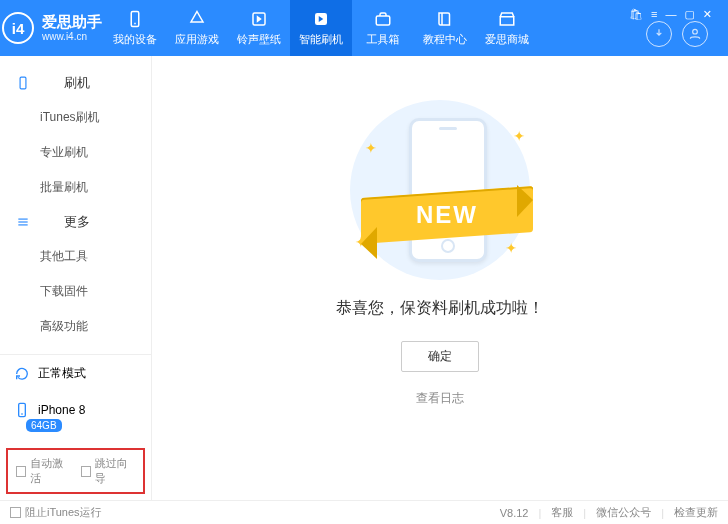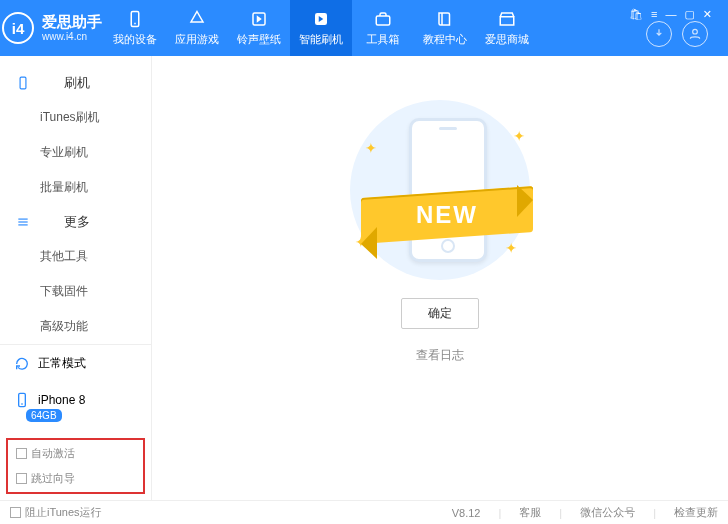--- a/index.html
+++ b/index.html
@@ -25,21 +25,21 @@
 .sidebar { width: 152px; border-right: 1px solid #eee; display: flex; flex-direction: column; }
 .side-scroll { flex: 1; padding-top: 10px; }
 .side-group-title { display: flex; align-items: center; padding: 8px 16px; color: #333; font-size: 13px; gap: 26px; }
 .side-group-icon { margin-right: 8px; color: #2b8bff; display: inline-flex; }
 .side-item { padding: 9px 0 9px 40px; font-size: 12px; color: #555; cursor: pointer; }
 .side-item.active { color: #2b8bff; }
 .side-lower { border-top: 1px solid #eee; }
 .mode-card, .device-card { display: flex; align-items: center; padding: 10px 14px; gap: 8px; }
 .mode-icon, .device-icon { color: #2b8bff; display: inline-flex; }
 .storage-badge { background: #2b8bff; color: #fff; border-radius: 5px; font-size: 10px; padding: 1px 5px; margin-left: 26px; margin-top: -4px; margin-bottom: 10px; display: inline-block; }
-.bottom-opts { border: 2px solid #d33; padding: 6px 8px; display: flex; gap: 10px; margin: 6px; flex-direction: column; }
+.bottom-opts { border: 2px solid #d33; padding: 6px 8px; display: flex; gap: 10px; margin: 6px; }
 .chk { display: flex; align-items: center; gap: 4px; color: #888; font-size: 11px; cursor: pointer; }
 .chk-box { width: 11px; height: 11px; border: 1px solid #aaa; display: inline-block; }
 
 .main { flex: 1; position: relative; background: #fff; }
 .illus { width: 210px; height: 180px; margin: 44px auto 18px; position: relative; }
 .illus-circle { width: 180px; height: 180px; background: #eaf4ff; border-radius: 50%; position: absolute; left: 15px; top: 0; }
 .illus-phone { position: absolute; left: 74px; top: 18px; width: 78px; height: 144px; background: #fff; border: 3px solid #d9e6f5; border-radius: 10px; box-shadow: 0 2px 4px rgba(0,0,0,.08); }
 .illus-phone::before { content: ""; position: absolute; left: 50%; top: 6px; width: 18px; height: 3px; background: #d9e6f5; border-radius: 2px; transform: translateX(-50%); }
 .illus-phone::after { content: ""; position: absolute; left: 50%; bottom: 6px; width: 10px; height: 10px; border: 2px solid #d9e6f5; border-radius: 50%; transform: translateX(-50%); }
 .illus-ribbon { position: absolute; left: 26px; top: 92px; width: 172px; height: 46px; background: #ffc82c; transform: skewY(-4deg); display: flex; align-items: center; justify-content: center; border-radius: 3px; box-shadow: 0 2px 0 #e0a800 inset; }
@@ -50,21 +50,21 @@
 .spark { position: absolute; color: #ffc82c; font-size: 14px; }
 .spark.s1 { left: 30px; top: 40px; } .spark.s2 { right: 20px; top: 28px; }
 .spark.s3 { left: 20px; bottom: 30px; } .spark.s4 { right: 28px; bottom: 24px; }
 
 .success-text { text-align: center; font-size: 16px; color: #333; margin-bottom: 22px; }
 .ok-btn { display: block; margin: 0 auto 18px; padding: 6px 26px; border: 1px solid #ccc; background: #fff; font-size: 12px; color: #333; cursor: pointer; border-radius: 2px; }
 .view-log { display: block; text-align: center; font-size: 12px; color: #888; cursor: pointer; }
 
 .footer { height: 24px; border-top: 1px solid #eee; display: flex; align-items: center; padding: 0 10px; font-size: 11px; color: #888; }
 .footer .chk { color: #888; }
-.footer-right { margin-left: auto; display: flex; gap: 18px; align-items: center; }
+.footer-right { margin-left: auto; display: flex; gap: 10px; align-items: center; }
 .footer-sep { color: #ddd; }
 </style>
 </head>
 <body>
 
 <div class="header">
   <div class="brand">
     <div class="brand-logo">i4</div>
     <div class="brand-text">
       <span class="brand-title">爱思助手</span>
@@ -214,20 +214,21 @@
       <div class="illus-circle"></div>
       <span class="spark s1">✦</span>
       <span class="spark s2">✦</span>
       <span class="spark s3">✦</span>
       <span class="spark s4">✦</span>
       <div class="illus-phone"></div>
       <div class="illus-ribbon">
         <span class="illus-ribbon-text">NEW</span>
       </div>
     </div>
+    <div class="success-text">恭喜您，保资料刷机成功啦！</div>
     <button class="ok-btn">确定</button>
     <a class="view-log">查看日志</a>
   </div>
 </div>
 
 <div class="footer">
   <label class="chk">
     <span class="chk-box"></span>
     <span>阻止iTunes运行</span>
   </label>

